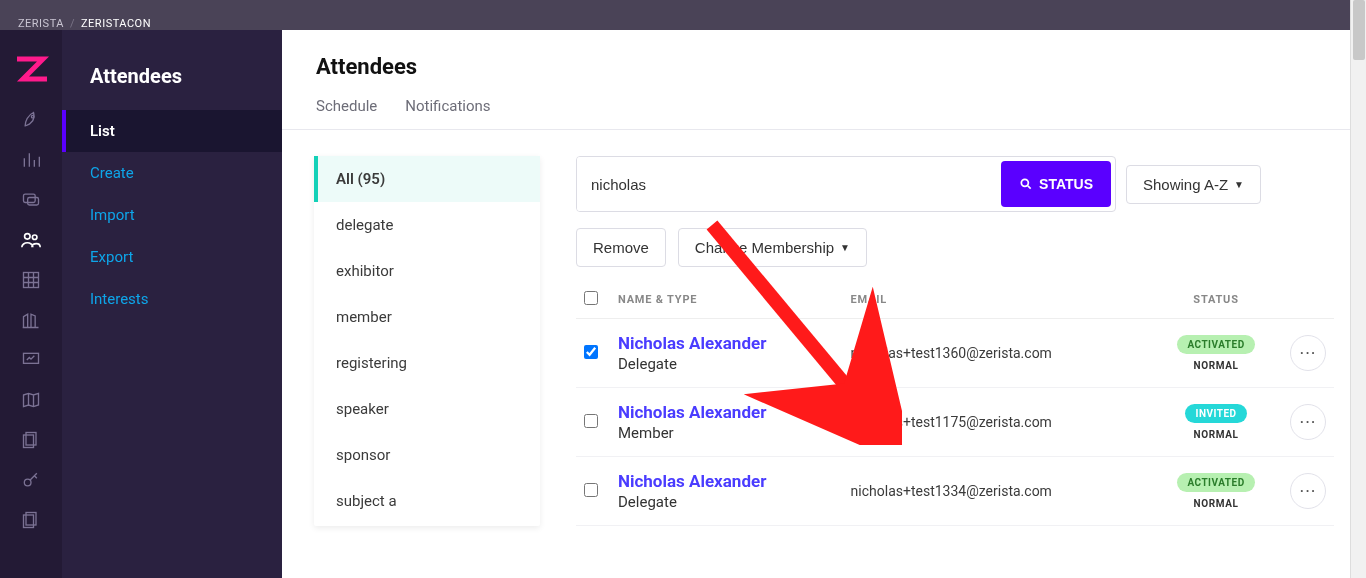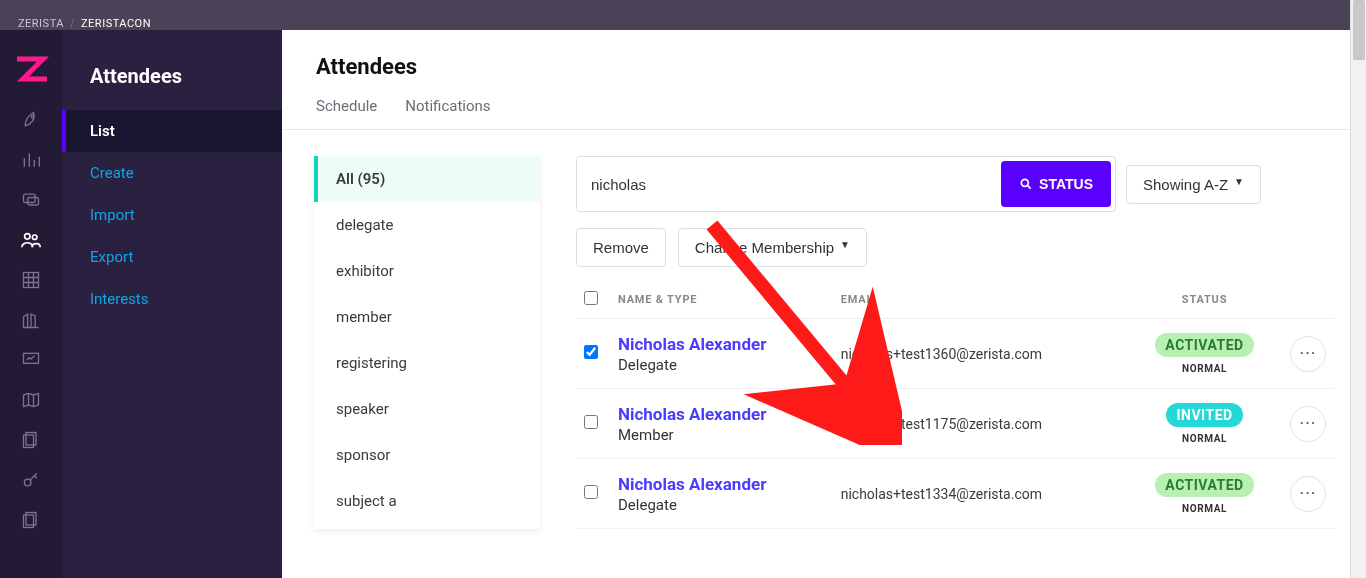--- a/index.html
+++ b/index.html
@@ -23,28 +23,28 @@
   .subtabs .subtab { padding-bottom: 14px; font-size:15px; color:#6d6d78; cursor:pointer; }
   .content { display:flex; padding: 26px 32px 0; gap: 36px; }
   .filters { width: 226px; background:#fff; box-shadow:0 2px 6px rgba(0,0,0,0.08); border-radius:2px; padding-top:0; }
   .filter-item { padding: 14px 22px; font-size:15px; color:#3b3b3b; cursor:pointer; }
   .filter-item.active { background:#edfbf9; border-left:4px solid #14d1b8; padding-left:18px; font-weight:600; }
   .listarea { flex:1; }
   .toolbar { display:flex; align-items:center; gap: 10px; margin-bottom: 16px; }
   .search-wrap { flex:1; display:flex; border:1px solid #dcdce4; border-radius:4px; overflow:hidden; height:56px; max-width:540px; }
   .search-wrap input { flex:1; border:none; outline:none; padding:0 14px; font-size:15px; color:#333; }
   .search-btn { background:#5a00ff; color:#fff; border:none; padding:0 18px; font-weight:700; font-size:14px; display:flex; align-items:center; gap:6px; cursor:pointer; border-radius:4px; margin:4px; }
-  .sortbtn, .btn-outline { background:#fff; border:1px solid #dcdce4; border-radius:4px; padding: 10px 16px; font-size:15px; color:#333; cursor:pointer; display:flex; gap:6px; }
+  .sortbtn, .btn-outline { background:#fff; border:1px solid #dcdce4; border-radius:4px; padding: 10px 16px; font-size:15px; color:#333; cursor:pointer; display:flex; align-items:center; gap:6px; }
   .bulkbar { display:flex; gap:12px; margin-bottom:14px; }
   table.attendees { width:100%; border-collapse:collapse; }
   table.attendees thead th { text-align:left; font-size:11px; letter-spacing:0.8px; color:#888; font-weight:700; padding: 10px 8px; border-bottom:1px solid #eee; }
   table.attendees tbody td { padding: 14px 8px; border-bottom:1px solid #f1f1f4; vertical-align:middle; }
   .name-link { color:#4a3cff; font-size:17px; font-weight:700; }
   .role { font-size:15px; color:#333; margin-top:2px; }
-  .badge { display:inline-block; padding:4px 10px; border-radius:14px; font-size:14px; font-weight:700; letter-spacing:0.5px; }
+  .badge { display:inline-block; padding:4px 10px; border-radius:14px; font-size:10px; font-weight:700; letter-spacing:0.5px; }
   .badge-activated { background:#b7f0b1; color:#2b7d2b; }
   .badge-invited { background:#25d8d8; color:#fff; }
   .status-sub { font-size:10px; font-weight:700; letter-spacing:0.6px; color:#333; margin-top:6px; }
   .dots-btn { width:36px; height:36px; border:1px solid #e2e2ea; border-radius:50%; background:#fff; display:flex; align-items:center; justify-content:center; cursor:pointer; color:#555; font-size:18px; letter-spacing:1px; }
   .chk { width:14px; height:14px; }
   .arrow-annot { position:absolute; left:420px; top:185px; pointer-events:none; }
   .scroll-edge { position:absolute; right:0; top:0; width:16px; height:100%; background:#f1f1f1; border-left:1px solid #ddd; }
   .scroll-edge .thumb { position:absolute; top:0; left:2px; width:12px; height:60px; background:#c8c8c8; border-radius:2px; }
   .caret { font-size:10px; }
 </style>

